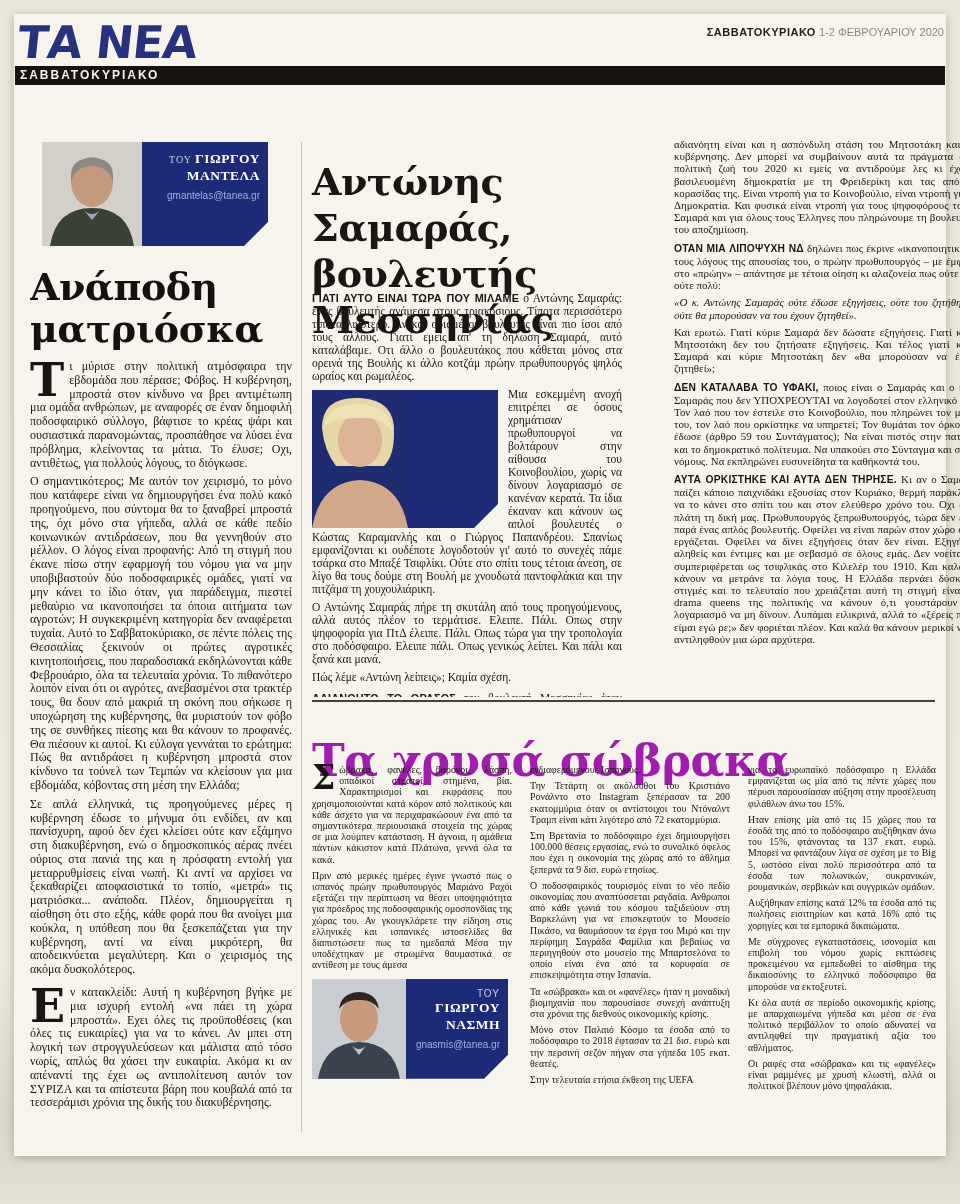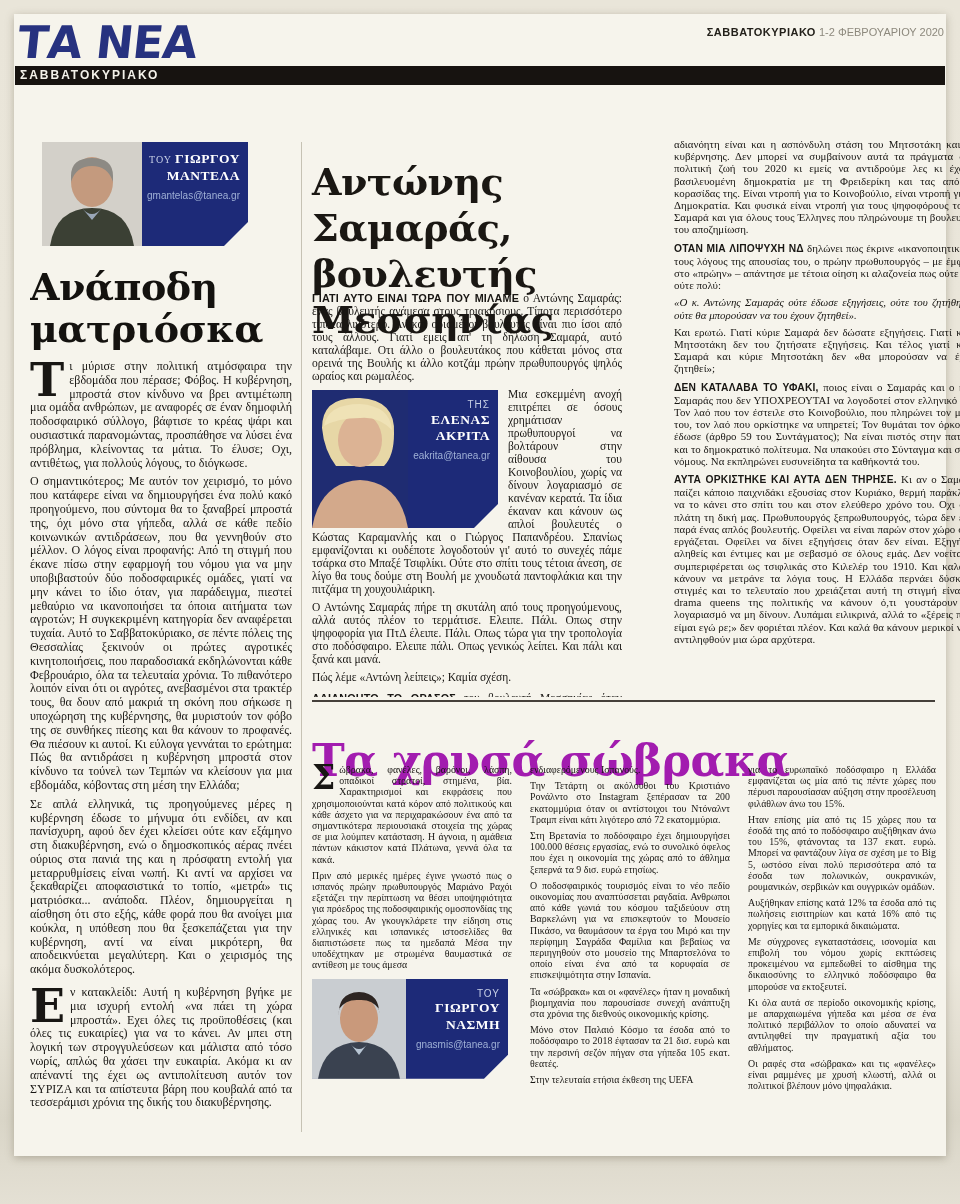--- a/index.html
+++ b/index.html
@@ -72,21 +72,21 @@
     font-size:38px;line-height:46px;letter-spacing:-.5px;
   }
   .title-bottom{
     position:absolute;left:312px;top:708px;
     font-family:"DejaVu Serif", serif;font-weight:bold;color:#a21caf;
     font-size:44px;line-height:48px;letter-spacing:-.5px;text-align:center;
   }
   .v-divider{position:absolute;left:301px;top:142px;width:1px;height:990px;background:#c6c2b4;}
   .h-divider{position:absolute;left:312px;top:700px;width:623px;height:2px;background:#45403a;}
   .float-card{float:left;width:186px;height:138px;margin:2px 10px 3px 0;}
-  .left-card{margin:0 0 0 12px;width:206px;height:104px;}
+  .left-card{margin:0 0 0 12px;width:226px;height:104px;}
   .bottom-card{width:196px;height:100px;margin-top:8px;}
 </style>
 </head>
 <body>
 
 <div class="page"></div>
 
 <div class="logo">ΤΑ ΝΕΑ</div>
 <div class="edition-bar"><span>ΣΑΒΒΑΤΟΚΥΡΙΑΚΟ</span></div>
 <div class="issue-date"><b>ΣΑΒΒΑΤΟΚΥΡΙΑΚΟ</b><span> 1-2 ΦΕΒΡΟΥΑΡΙΟΥ 2020</span></div>
@@ -130,26 +130,20 @@
   <p><span class="lead-in">ΓΙΑΤΙ ΑΥΤΟ ΕΙΝΑΙ ΤΩΡΑ ΠΟΥ ΜΙΛΑΜΕ</span> <span>ο Αντώνης Σαμαράς: ένας βουλευτής ανάμεσα στους τριακόσιους. Τίποτα περισσότερο τίποτα λιγότερο. Αν και ορισμένοι βουλευτές είναι πιο ίσοι από τους άλλους. Γιατί εμείς απ' τη δήλωση Σαμαρά, αυτό καταλάβαμε. Οτι άλλο ο βουλευτάκος που κάθεται μόνος στα ορεινά της Βουλής κι άλλο κοτζάμ πρώην πρωθυπουργός ψηλός ωραίος και ρωμαλέος.</span></p>
   <div class="byline-card float-card">
     <div class="byline-photo" style="width:96px;background:#1d2a78;">
       <svg viewBox="0 0 96 138">
         <rect width="96" height="138" fill="#1f2c72"></rect>
         <path d="M10 38 Q10 6 48 8 Q84 10 82 44 Q82 66 72 76 L24 76 Q12 60 10 38 Z" fill="#e7d7a6"></path>
         <ellipse cx="48" cy="50" rx="22" ry="27" fill="#dcb394"></ellipse>
         <path d="M12 36 Q16 14 48 14 Q78 16 80 40 Q66 26 48 28 Q26 28 12 36 Z" fill="#efe2b6"></path>
         <path d="M0 138 Q8 92 48 90 Q88 92 96 138 Z" fill="#d3a98b"></path>
       </svg>
-    </div>
-    <div class="byline-info">
-      <span class="byline-prefix">ΤΗΣ</span>
-      <span class="byline-name">ΕΛΕΝΑΣ</span>
-      <span class="byline-name">ΑΚΡΙΤΑ</span>
-      <span class="byline-email">eakrita@tanea.gr</span>
     </div>
   </div>
   <p>Μια εσκεμμένη ανοχή επιτρέπει σε όσους χρημάτισαν πρωθυπουργοί να βολτάρουν στην αίθουσα του Κοινοβουλίου, χωρίς να δίνουν λογαριασμό σε κανέναν κερατά. Τα ίδια έκαναν και κάνουν ως απλοί βουλευτές ο Κώστας Καραμανλής και ο Γιώργος Παπανδρέου. Σπανίως εμφανίζονται κι ουδέποτε λογοδοτούν γι' αυτό το συνεχές πάμε τσάρκα στο Μπαξέ Τσιφλίκι. Ούτε στο σπίτι τους τέτοια άνεση, σε λίγο θα τους δούμε στη Βουλή με χνουδωτά παντοφλάκια και την πιτζάμα τη χουχουλιάρικη.</p>
   <p>Ο Αντώνης Σαμαράς πήρε τη σκυτάλη από τους προηγούμενους, αλλά αυτός πλέον το τερμάτισε. Ελειπε. Πάλι. Οπως στην ψηφοφορία για ΠτΔ έλειπε. Πάλι. Οπως τώρα για την τροπολογία στο ποδόσφαιρο. Ελειπε πάλι. Οπως γενικώς λείπει. Και πάλι και ξανά και μανά.</p>
   <p>Πώς λέμε «Αντώνη λείπεις»; Καμία σχέση.</p>
   <p style="margin-top:8px;"><span class="lead-in">ΑΔΙΑΝΟΗΤΟ ΤΟ ΘΡΑΣΟΣ</span> <span>του βουλευτή Μεσσηνίας όταν κλήθηκε να δώσει εξηγήσεις για την απουσία του. Οπως</span></p>
 </div>
 
 <div class="col article-body right-body" style="left:630px;top:138px;width:306px;height:560px;">
   <p>αδιανόητη είναι και η ασπόνδυλη στάση του Μητσοτάκη και της κυβέρνησης. Δεν μπορεί να συμβαίνουν αυτά τα πράγματα στην πολιτική ζωή του 2020 κι εμείς να αντιδρούμε λες κι έχουμε βασιλευομένη δημοκρατία με τη Φρειδερίκη και τας απόρους κορασίδας της. Είναι ντροπή για το Κοινοβούλιο, είναι ντροπή για τη Δημοκρατία. Και φυσικά είναι ντροπή για τους ψηφοφόρους του κ. Σαμαρά και για όλους τους Έλληνες που πληρώνουμε τη βουλευτική του αποζημίωση.</p>

